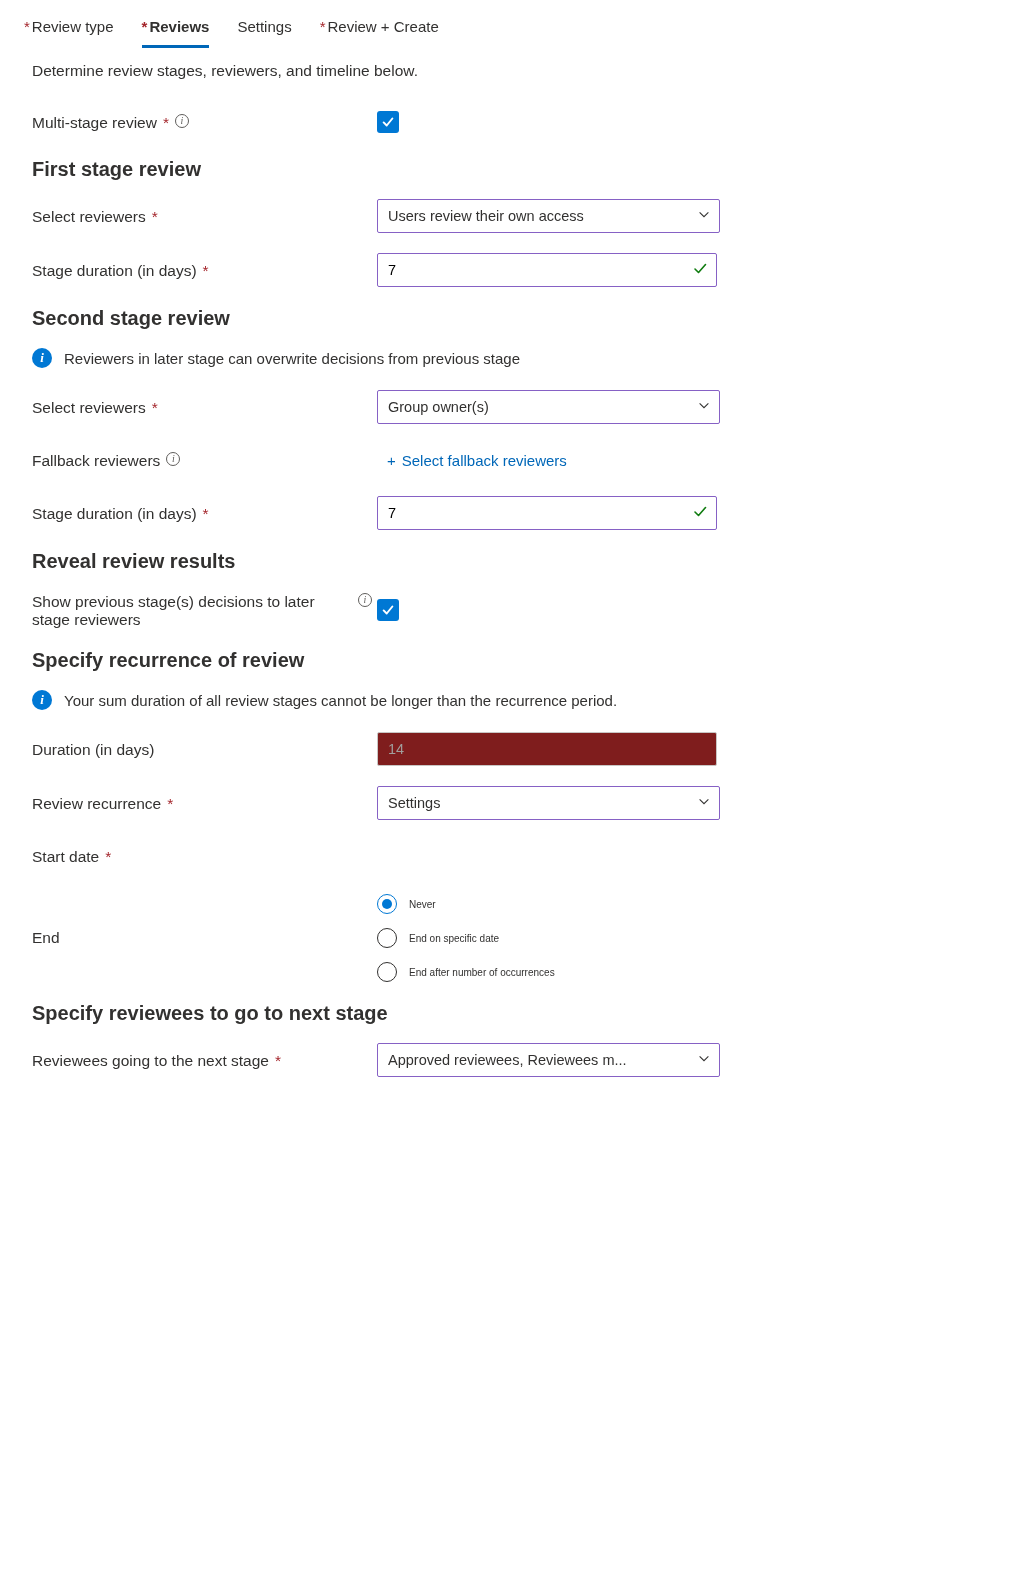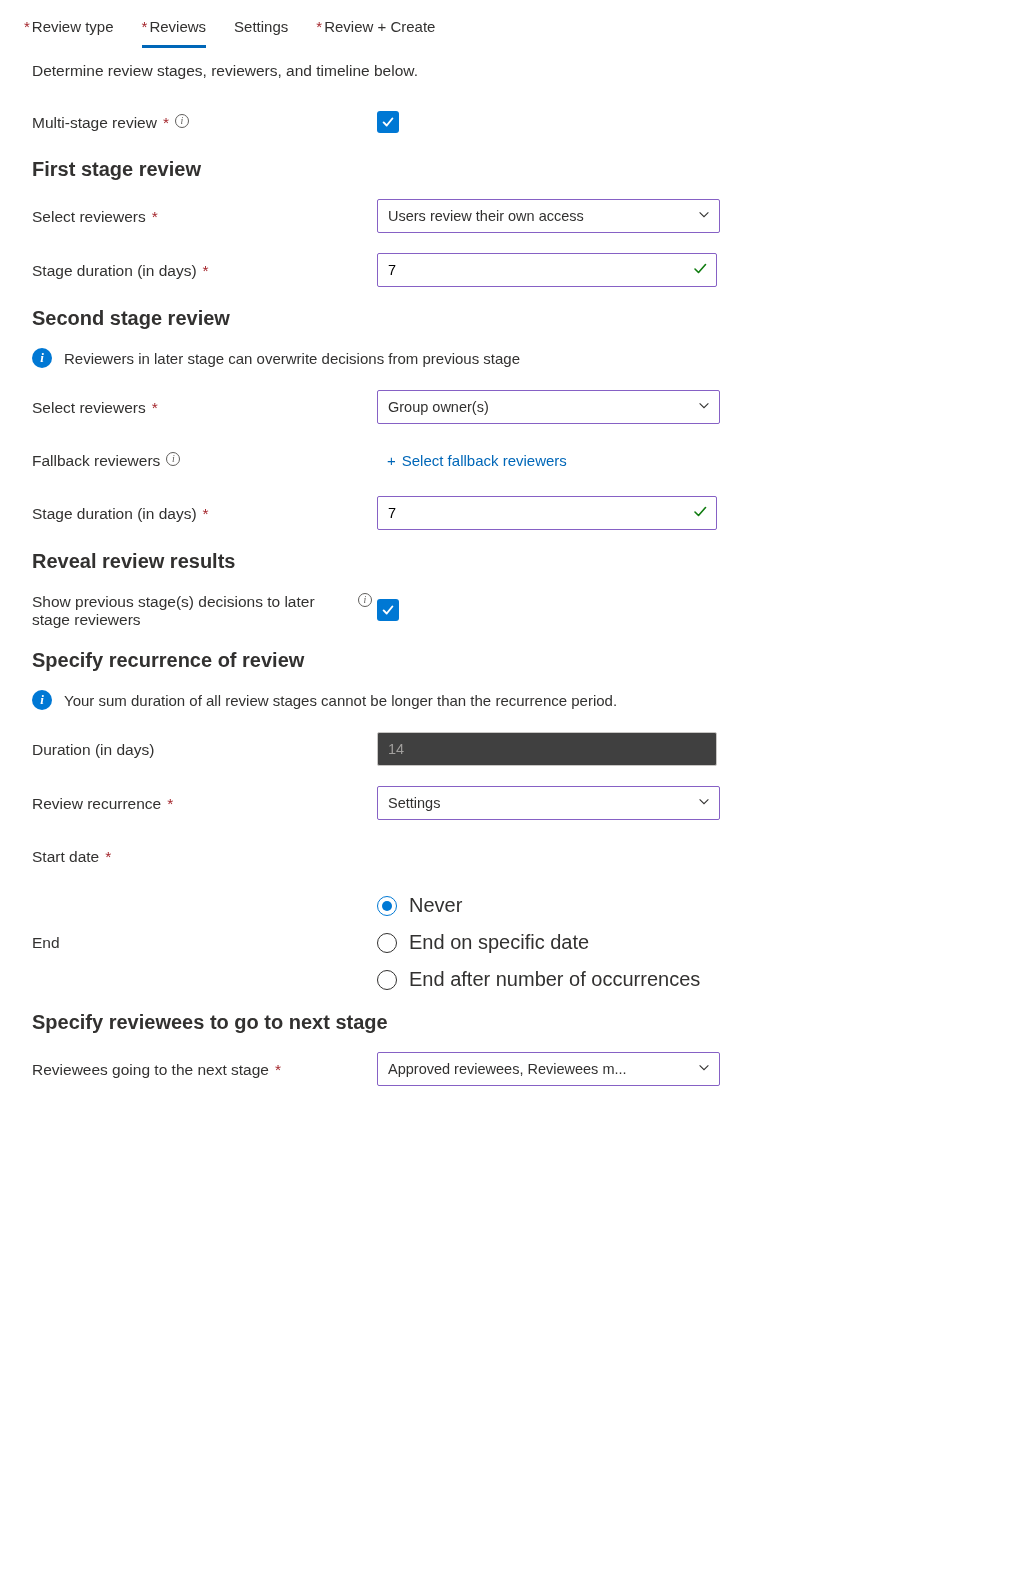--- a/index.html
+++ b/index.html
@@ -20,21 +20,21 @@
     margin-bottom: 14px;
   }
   .tab {
     padding-bottom: 10px;
     cursor: pointer;
     color: #323130;
     font-size: 15px;
     position: relative;
   }
   .tab.active {
-    font-weight: 400;
+    font-weight: 700;
     border-bottom: 3px solid #0067b8;
   }
   .tab .req { color: #a4262c; margin-right: 2px; }
   .content { padding: 0 32px; }
   .intro { margin: 12px 0 26px 0; font-size: 15.5px; }
   .form-row {
     display: flex;
     align-items: center;
     margin-bottom: 20px;
     min-height: 32px;
@@ -114,21 +114,21 @@
     border: none; outline: none; width: 100%;
     font-size: 14.5px; font-family: inherit; background: transparent;
   }
   .text-input .valid-check {
     position: absolute; right: 8px; top: 50%;
     transform: translateY(-50%);
     color: #107c10;
   }
   .text-input .valid-check svg { width: 16px; height: 16px; }
   .text-input.readonly {
-    background: #404040;
+    background: #7f1d1d;
     border-color: #c8c6c4;
   }
   .text-input.readonly input { color: #a19f9d; }
   .text-input .cal-icon {
     position: absolute; right: 8px; top: 50%;
     transform: translateY(-50%);
     color: #605e5c;
   }
   .text-input .cal-icon svg { width: 16px; height: 16px; }
   
@@ -150,21 +150,21 @@
     display: inline-flex; align-items: center; gap: 6px;
   }
   .plus-thin {
     display: inline-flex; width: 16px; height: 16px;
     align-items: center; justify-content: center;
     color: #0067b8;
   }
   .plus-thin svg { width: 16px; height: 16px; stroke: #0067b8; }
   
   .radio-group { display: flex; flex-direction: column; gap: 14px; padding-top:2px;}
-  .radio-option { display: flex; align-items: center; gap: 12px; cursor: pointer; font-size:20px;}
+  .radio-option { display: flex; align-items: center; gap: 12px; cursor: pointer; font-size:10px;}
   .radio {
     width: 20px; height: 20px; border: 1.5px solid #323130;
     border-radius: 50%; display: inline-flex;
     align-items: center; justify-content: center;
   }
   .radio.checked { border-color: #0078d4; border-width: 1.5px; }
   .radio .dot { width: 10px; height: 10px; border-radius: 50%; background: #0078d4; }
   .truncate { white-space: nowrap; overflow: hidden; text-overflow: ellipsis; max-width: 280px; display:block;}
 </style>
 </head>

